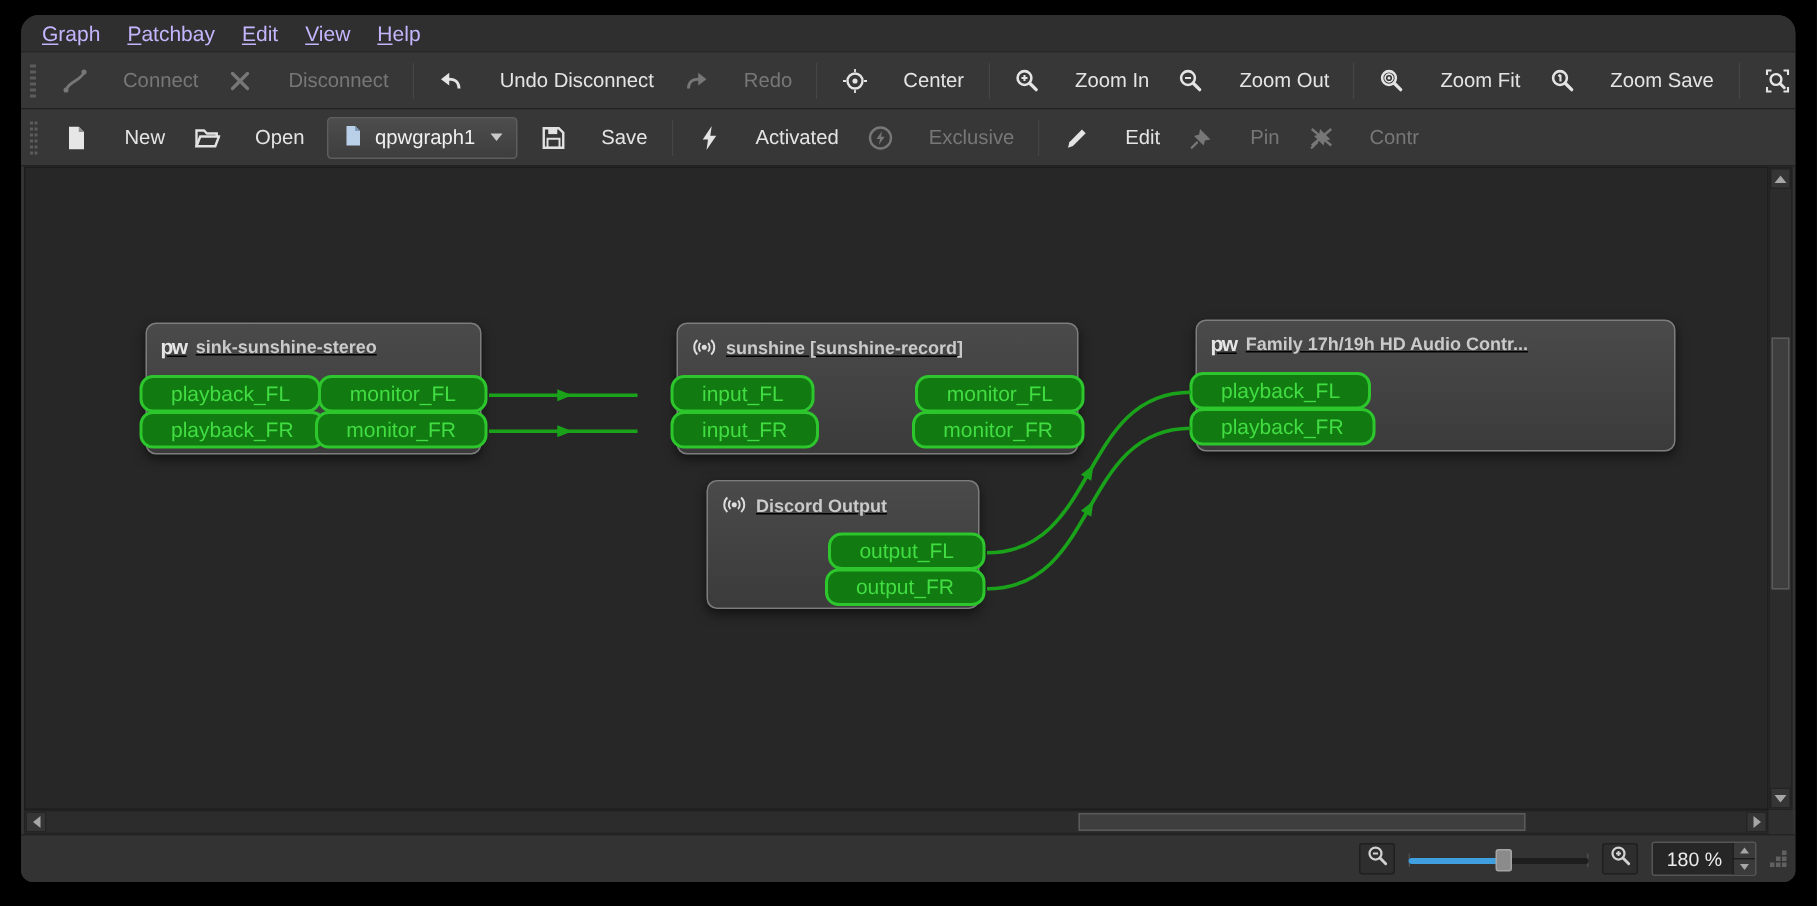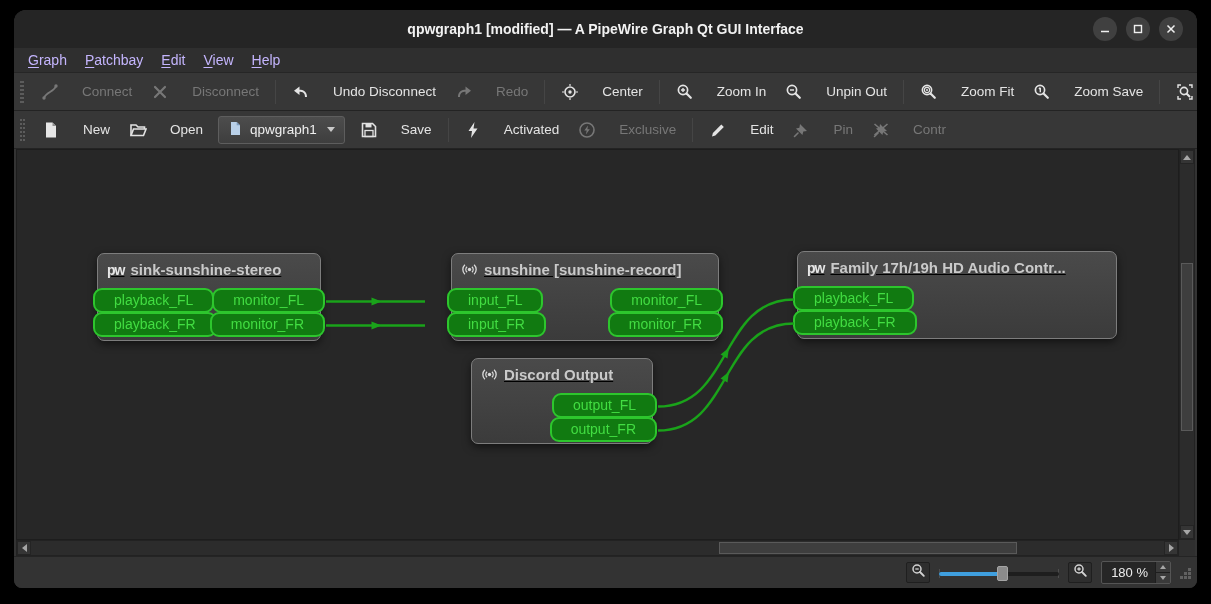--- a/index.html
+++ b/index.html
@@ -26,21 +26,21 @@
   .tsep{width:1px;height:24px;background:#272727;border-right:1px solid #454545;margin:0 5px;}
   .combo{display:flex;align-items:center;gap:7px;padding:4px 9px;margin:0 4px;color:#f0f0f0;font-size:13.5px;
     background:linear-gradient(#4d4d4d,#3e3e3e);border:1px solid #5e5e5e;border-radius:3px;}
   .combo-arrow{width:0;height:0;border-left:4px solid transparent;border-right:4px solid transparent;border-top:5px solid #c9c9c9;margin-left:3px;}
   
   .midrow{flex:1 1 auto;display:flex;padding:0 2px;min-height:0;}
   .canvas{flex:1 1 auto;position:relative;background:#272727;border:1px solid #1d1d1d;overflow:hidden;}
   .node{position:absolute;background:linear-gradient(#4a4a4a,#3b3b3b);border:1px solid #7d7d7d;border-radius:7px;
     box-shadow:0 3px 8px rgba(0,0,0,.55);z-index:1;}
   .node-header{display:flex;align-items:center;gap:6px;padding:7px 9px;text-decoration:underline;}
-  .node-title{color:#cacaca;font-weight:bold;font-size:15px;white-space:nowrap;}
+  .node-title{color:#cacaca;font-weight:bold;font-size:12px;white-space:nowrap;}
   .node-icon{color:#e0e0e0;display:flex;align-items:center;}
   .node-icon.pw{font-weight:bold;font-size:14px;letter-spacing:-1px;color:#e6e6e6;}
   .port{position:absolute;font-size:14px;line-height:16px;padding:2px 19px 3px;border-radius:9px;white-space:nowrap;z-index:2;}
   .port.left{left:-5px;}
   .port.right{right:-5px;}
   svg.wires{position:absolute;left:0;top:0;z-index:3;pointer-events:none;}
   svg.wires path,svg.wires polygon{pointer-events:auto;}
   
   .vscroll{flex:0 0 16px;background:#2c2c2c;border:1px solid #222;position:relative;display:flex;flex-direction:column;justify-content:space-between;}
   .hscrollrow{flex:0 0 16px;display:flex;position:relative;padding:0 2px;background:#333;}
@@ -70,46 +70,20 @@
   .step + .step{border-top:1px solid #1e1e1e;}
   .step .tri.up{border-bottom-width:4px;border-left-width:3px;border-right-width:3px;}
   .step .tri.down{border-top-width:4px;border-left-width:3px;border-right-width:3px;}
   .grip{position:absolute;right:5px;bottom:4px;}
 </style>
 </head>
 <body>
 
 <div class="window">
 
-  <div class="titlebar">
-    <span class="title">qpwgraph1 [modified] — A PipeWire Graph Qt GUI Interface</span>
-    <div class="winbtns">
-      <div class="winbtn">
-        <span>
-            <svg width="12" height="12">
-              <line x1="2" y1="8.5" x2="10" y2="8.5" stroke="#efefef" stroke-width="1.6"></line>
-            </svg>
-          </span>
-      </div>
-      <div class="winbtn">
-        <span>
-            <svg width="12" height="12">
-              <rect x="2.5" y="2.5" width="7" height="7" fill="none" stroke="#efefef" stroke-width="1.4"></rect>
-            </svg>
-          </span>
-      </div>
-      <div class="winbtn">
-        <span>
-            <svg width="12" height="12">
-              <path d="M2.5,2.5 L9.5,9.5 M9.5,2.5 L2.5,9.5" stroke="#efefef" stroke-width="1.5"></path>
-            </svg>
-          </span>
-      </div>
-    </div>
-  </div>
 
   <div class="menubar">
     <span class="menuitem"><u>G</u>raph</span>
     <span class="menuitem"><u>P</u>atchbay</span>
     <span class="menuitem"><u>E</u>dit</span>
     <span class="menuitem"><u>V</u>iew</span>
     <span class="menuitem"><u>H</u>elp</span>
   </div>
 
   <div class="toolbar">
@@ -172,21 +146,21 @@
       <span>Zoom In</span>
     </div>
     <div class="tbtn">
       <span>
           <svg width="18" height="18">
             <circle cx="7" cy="7" r="4.6" fill="none" stroke="currentColor" stroke-width="1.7"></circle>
             <path d="M10.5,10.5 L14.8,14.8" stroke="currentColor" stroke-width="2.2" stroke-linecap="round"></path>
             <path d="M5,7 H9" stroke="currentColor" stroke-width="1.4"></path>
           </svg>
         </span>
-      <span>Unpin Out</span>
+      <span>Zoom Out</span>
     </div>
     <div class="tsep"></div>
     <div class="tbtn">
       <span>
           <svg width="18" height="18">
             <circle cx="7" cy="7" r="4.6" fill="none" stroke="currentColor" stroke-width="1.7"></circle>
             <path d="M10.5,10.5 L14.8,14.8" stroke="currentColor" stroke-width="2.2" stroke-linecap="round"></path>
             <circle cx="7" cy="7" r="2.6" fill="none" stroke="currentColor" stroke-width="1.1"></circle>
             <circle cx="7" cy="7" r="1" fill="currentColor"></circle>
           </svg>

